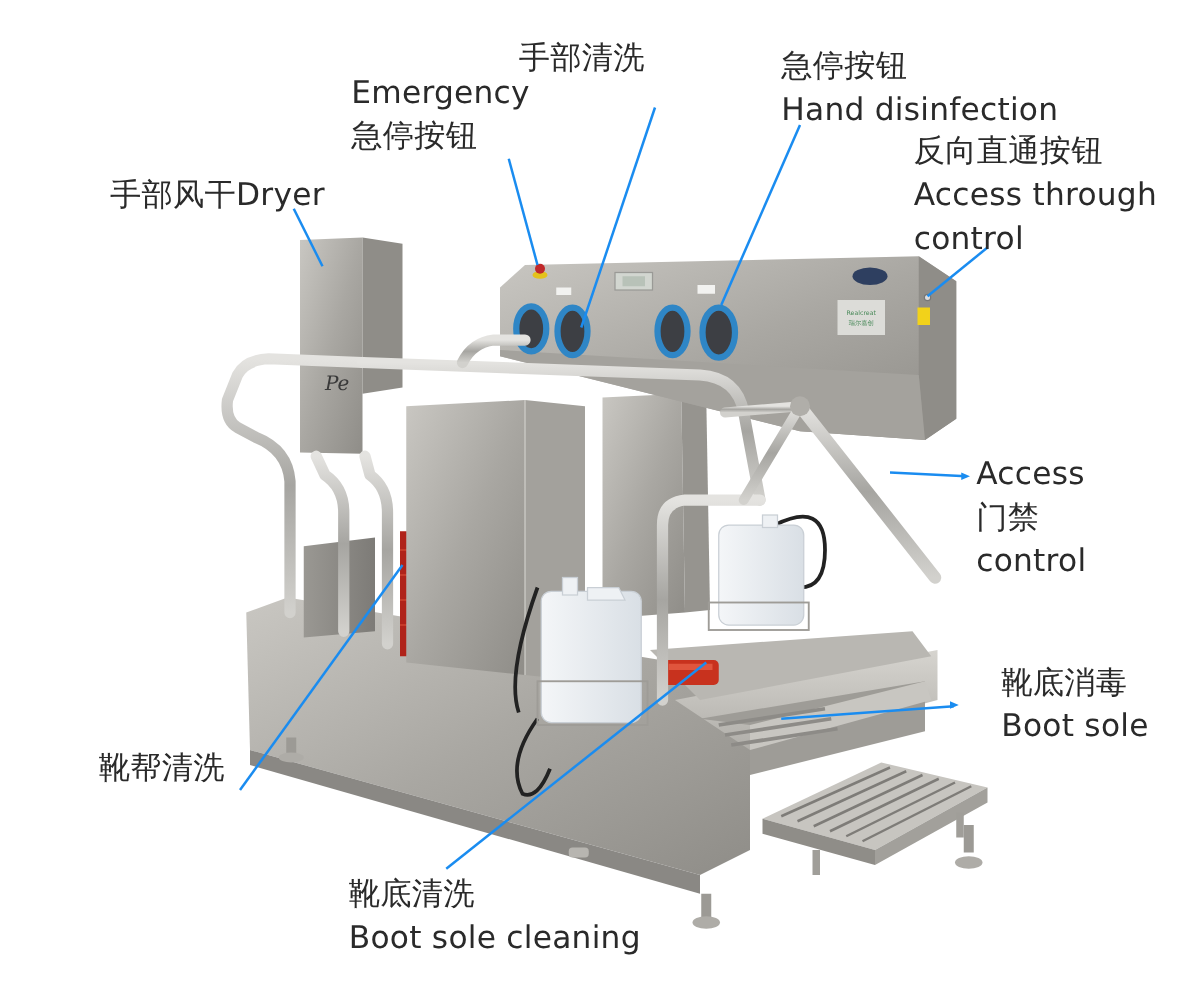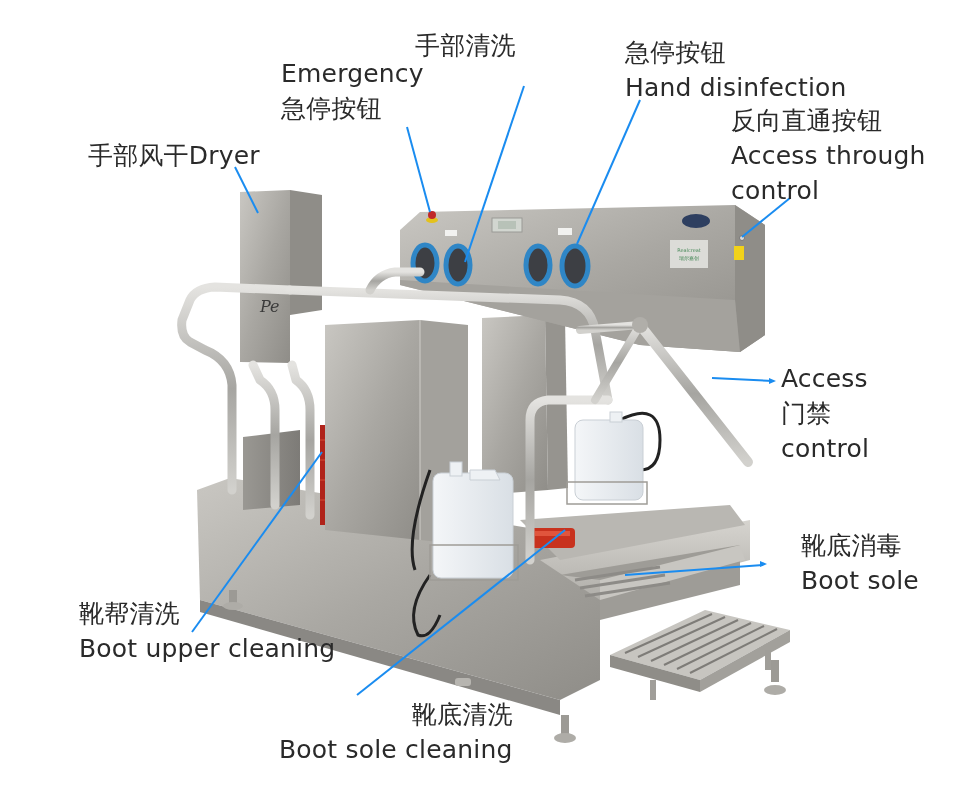--- a/index.html
+++ b/index.html
@@ -236,19 +236,18 @@
   <span>control</span>
 </div>
 
 <div class="label" style="left:777px; top:528px;margin-left:24px;">
   <span>靴底消毒</span>
   <span>Boot sole</span>
 </div>
 
 <div class="label" style="left:47px; top:596px;margin-left:32px;">
   <span>靴帮清洗</span>
-  <span>Boot upper cleaning</span>
-</div>
-
-<div class="label" style="left:279px; top:697px;text-align:right;">
+</div>
+
+<div class="label" style="left:279px; top:697px;">
   <span>靴底清洗</span>
   <span>Boot sole cleaning</span>
 </div>
 
 </body></html>

